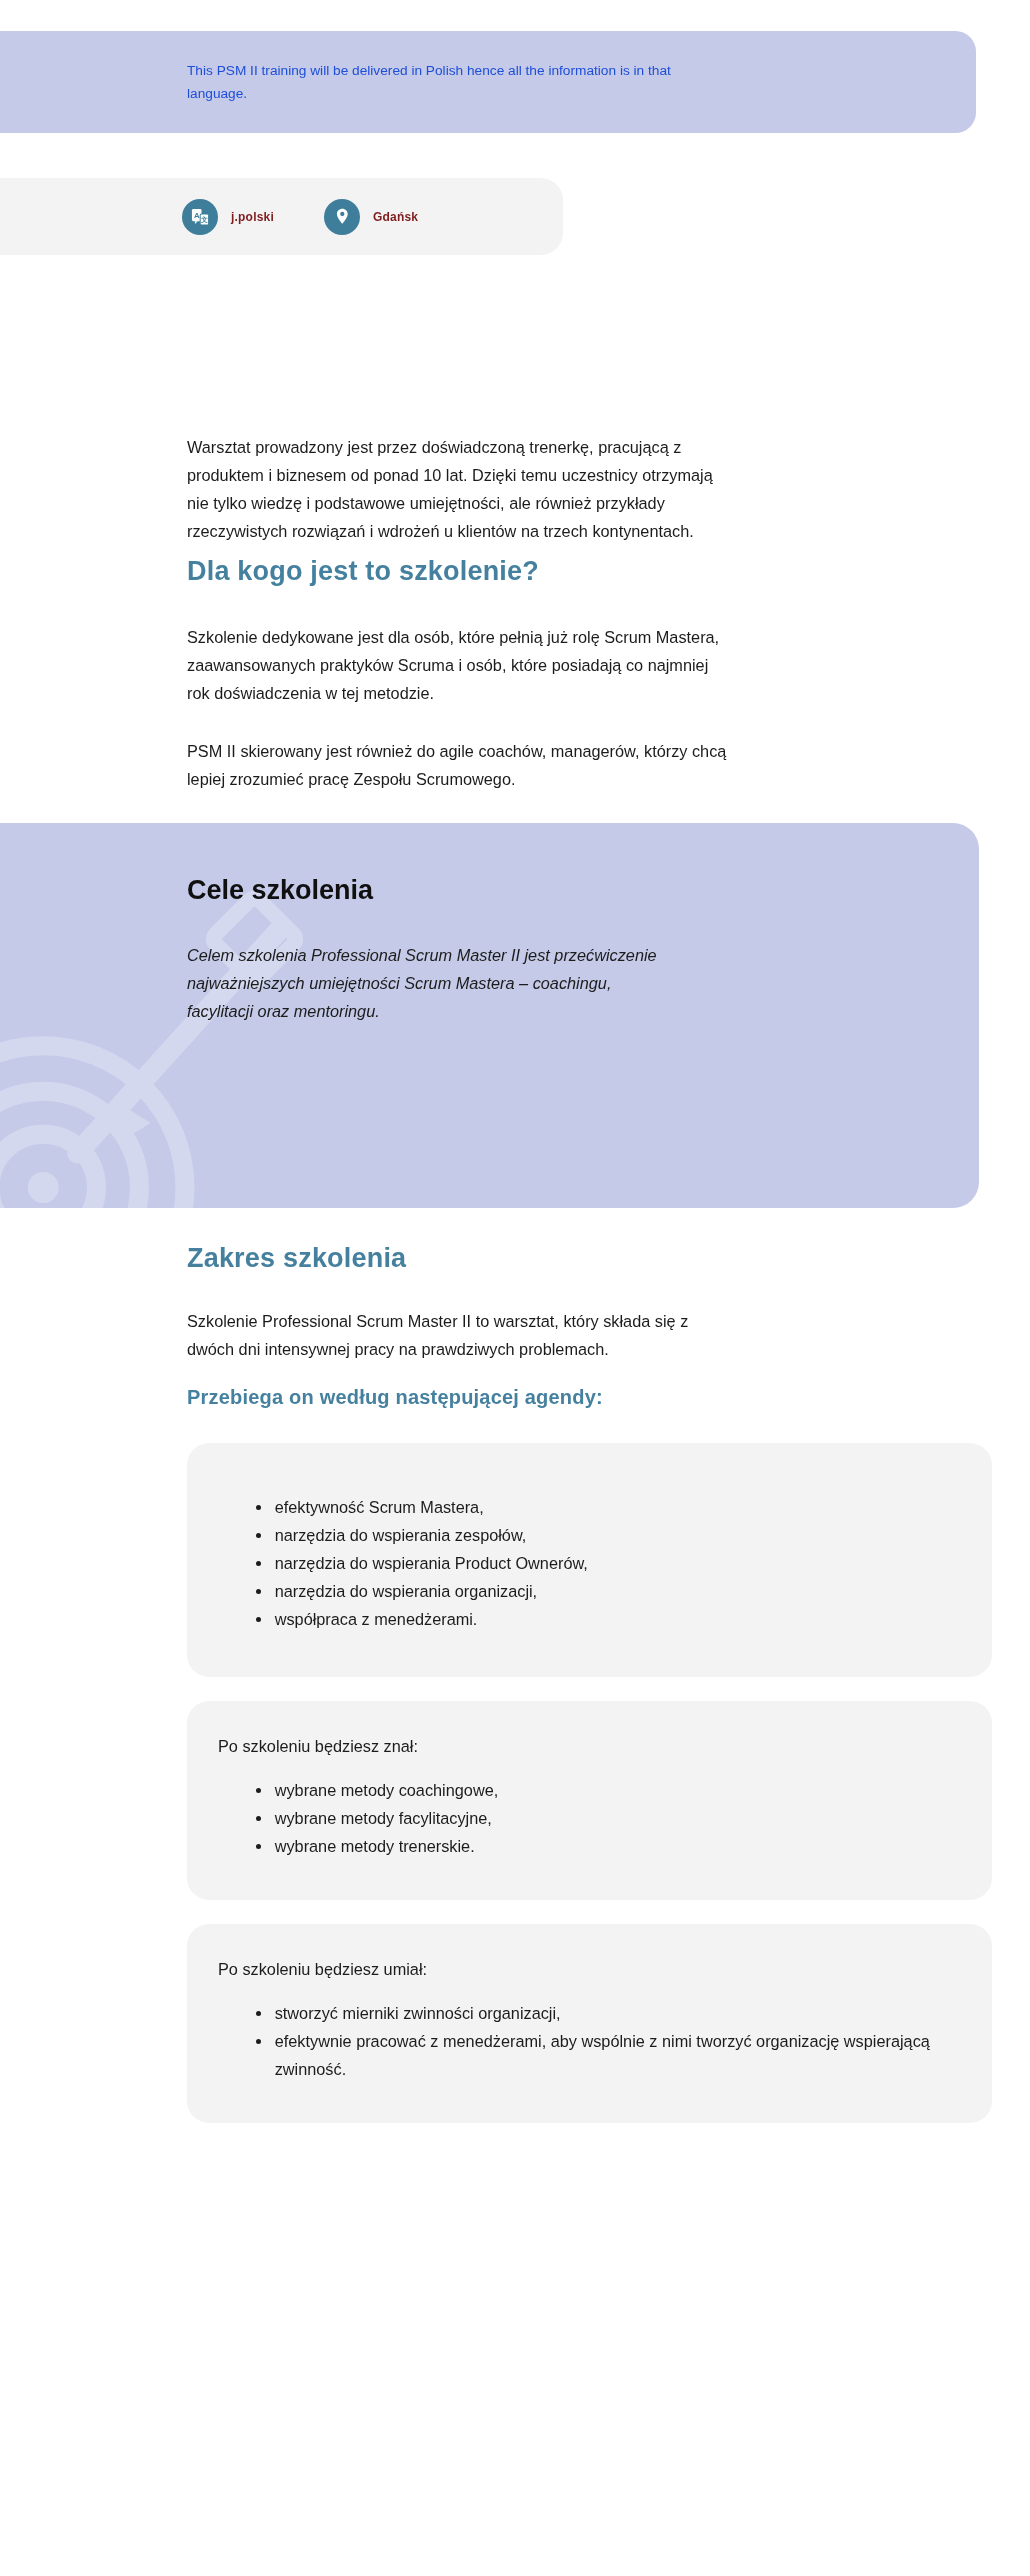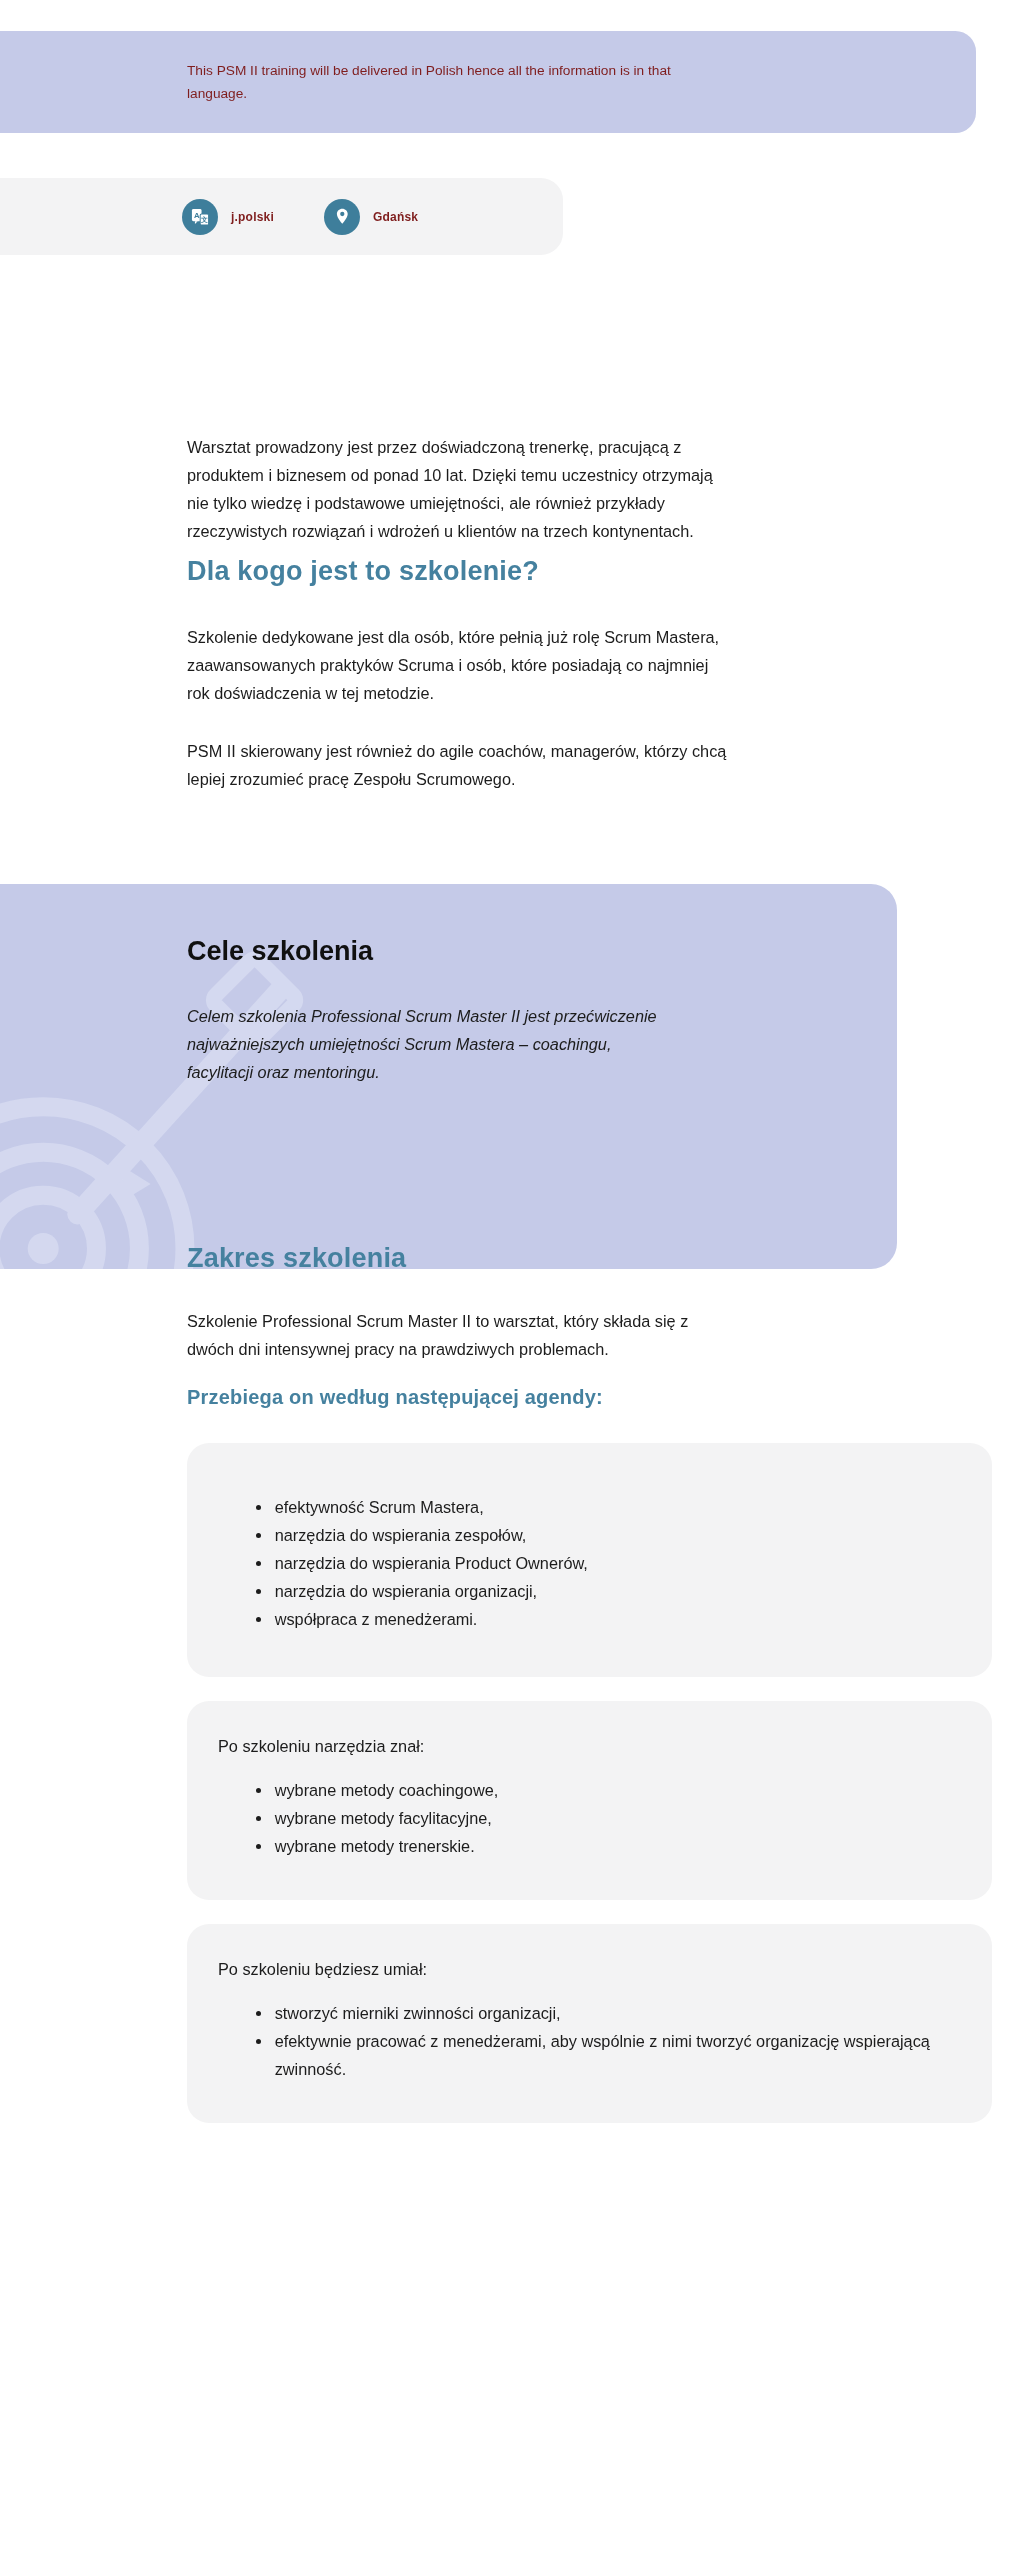--- a/index.html
+++ b/index.html
@@ -26,21 +26,21 @@
     position:absolute;top:31px;left:0;
     width:976px;height:102px;
     background:var(--lavender);
     border-radius:0 20.6px 20.6px 0;
   }
   .notice-text{
     position:absolute;left:187px;top:27.5px;
     width:756px;
     font-size:13.7px;line-height:23px;
     white-space:pre-line;
-    color:#7f1d1d;
+    color:#1d4ed8;
   }
   
   .meta-bar{
     position:absolute;top:178px;left:0;
     width:563px;height:77px;
     background:var(--box-gray);
     border-radius:0 22px 22px 0;
     display:flex;align-items:center;
     padding-left:182px;
   }
@@ -70,22 +70,22 @@
   .h2{
     position:absolute;left:187px;
     font-size:27px;font-weight:bold;
     color:var(--heading-blue);
     letter-spacing:0.2px;
   }
   .h2a{top:556px;}
   .p3{top:623px;} .p4{top:737px;}
   
   .panel{
-    position:absolute;top:884px;left:0;
-    width:897px;height:385px;
+    position:absolute;top:823px;left:0;
+    width:979px;height:385px;
     background:var(--lavender);
     border-radius:0 26px 26px 0;
     overflow:hidden;
   }
   .panel .watermark{
     position:absolute;left:-60px;bottom:-34px;
     opacity:.5;color:#e3e7f7;
   }
   .panel-h2{
     position:absolute;left:187px;top:52px;
@@ -188,21 +188,21 @@
     <div class="graybox first">
       <ul>
           <li>efektywność Scrum Mastera,</li>
           <li>narzędzia do wspierania zespołów,</li>
           <li>narzędzia do wspierania Product Ownerów,</li>
           <li>narzędzia do wspierania organizacji,</li>
           <li>współpraca z menedżerami.</li>
         </ul>
     </div>
     <div class="graybox">
-      <div class="box-label">Po szkoleniu narzędzia znał:</div>
+      <div class="box-label">Po szkoleniu będziesz znał:</div>
       <ul>
           <li>wybrane metody coachingowe,</li>
           <li>wybrane metody facylitacyjne,</li>
           <li>wybrane metody trenerskie.</li>
         </ul>
     </div>
     <div class="graybox">
       <div class="box-label">Po szkoleniu będziesz umiał:</div>
       <ul>
           <li>stworzyć mierniki zwinności organizacji,</li>

